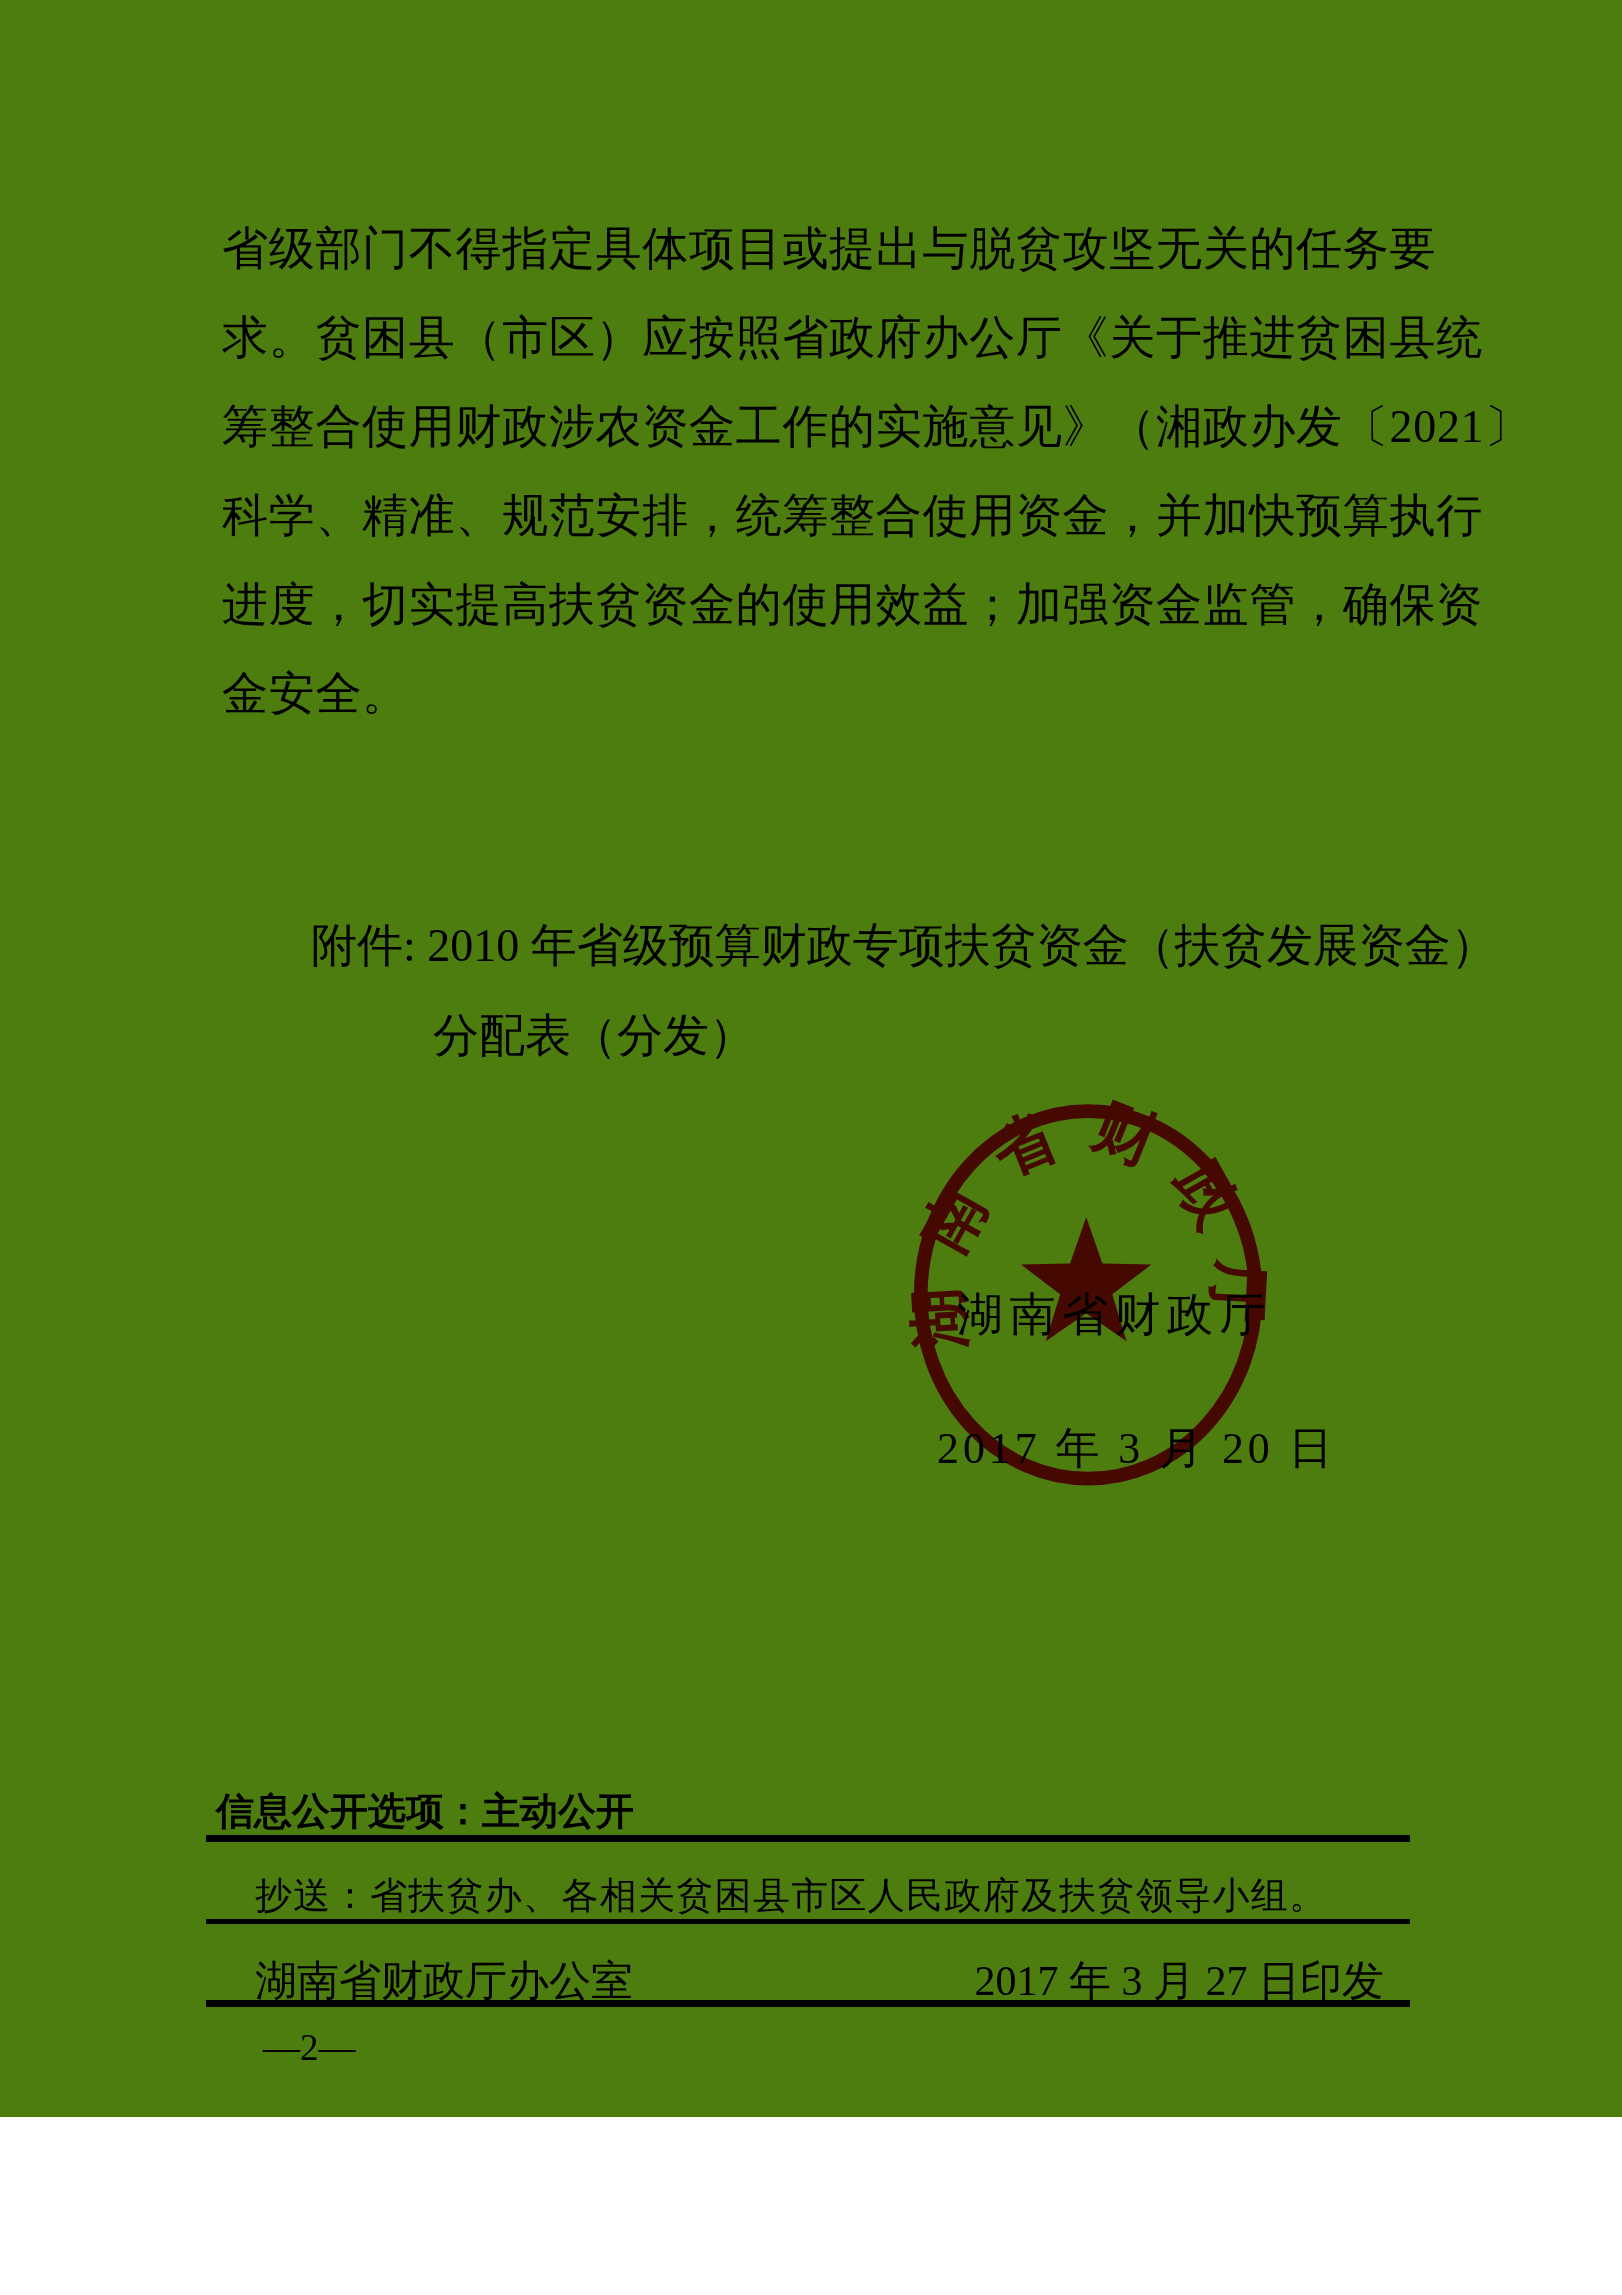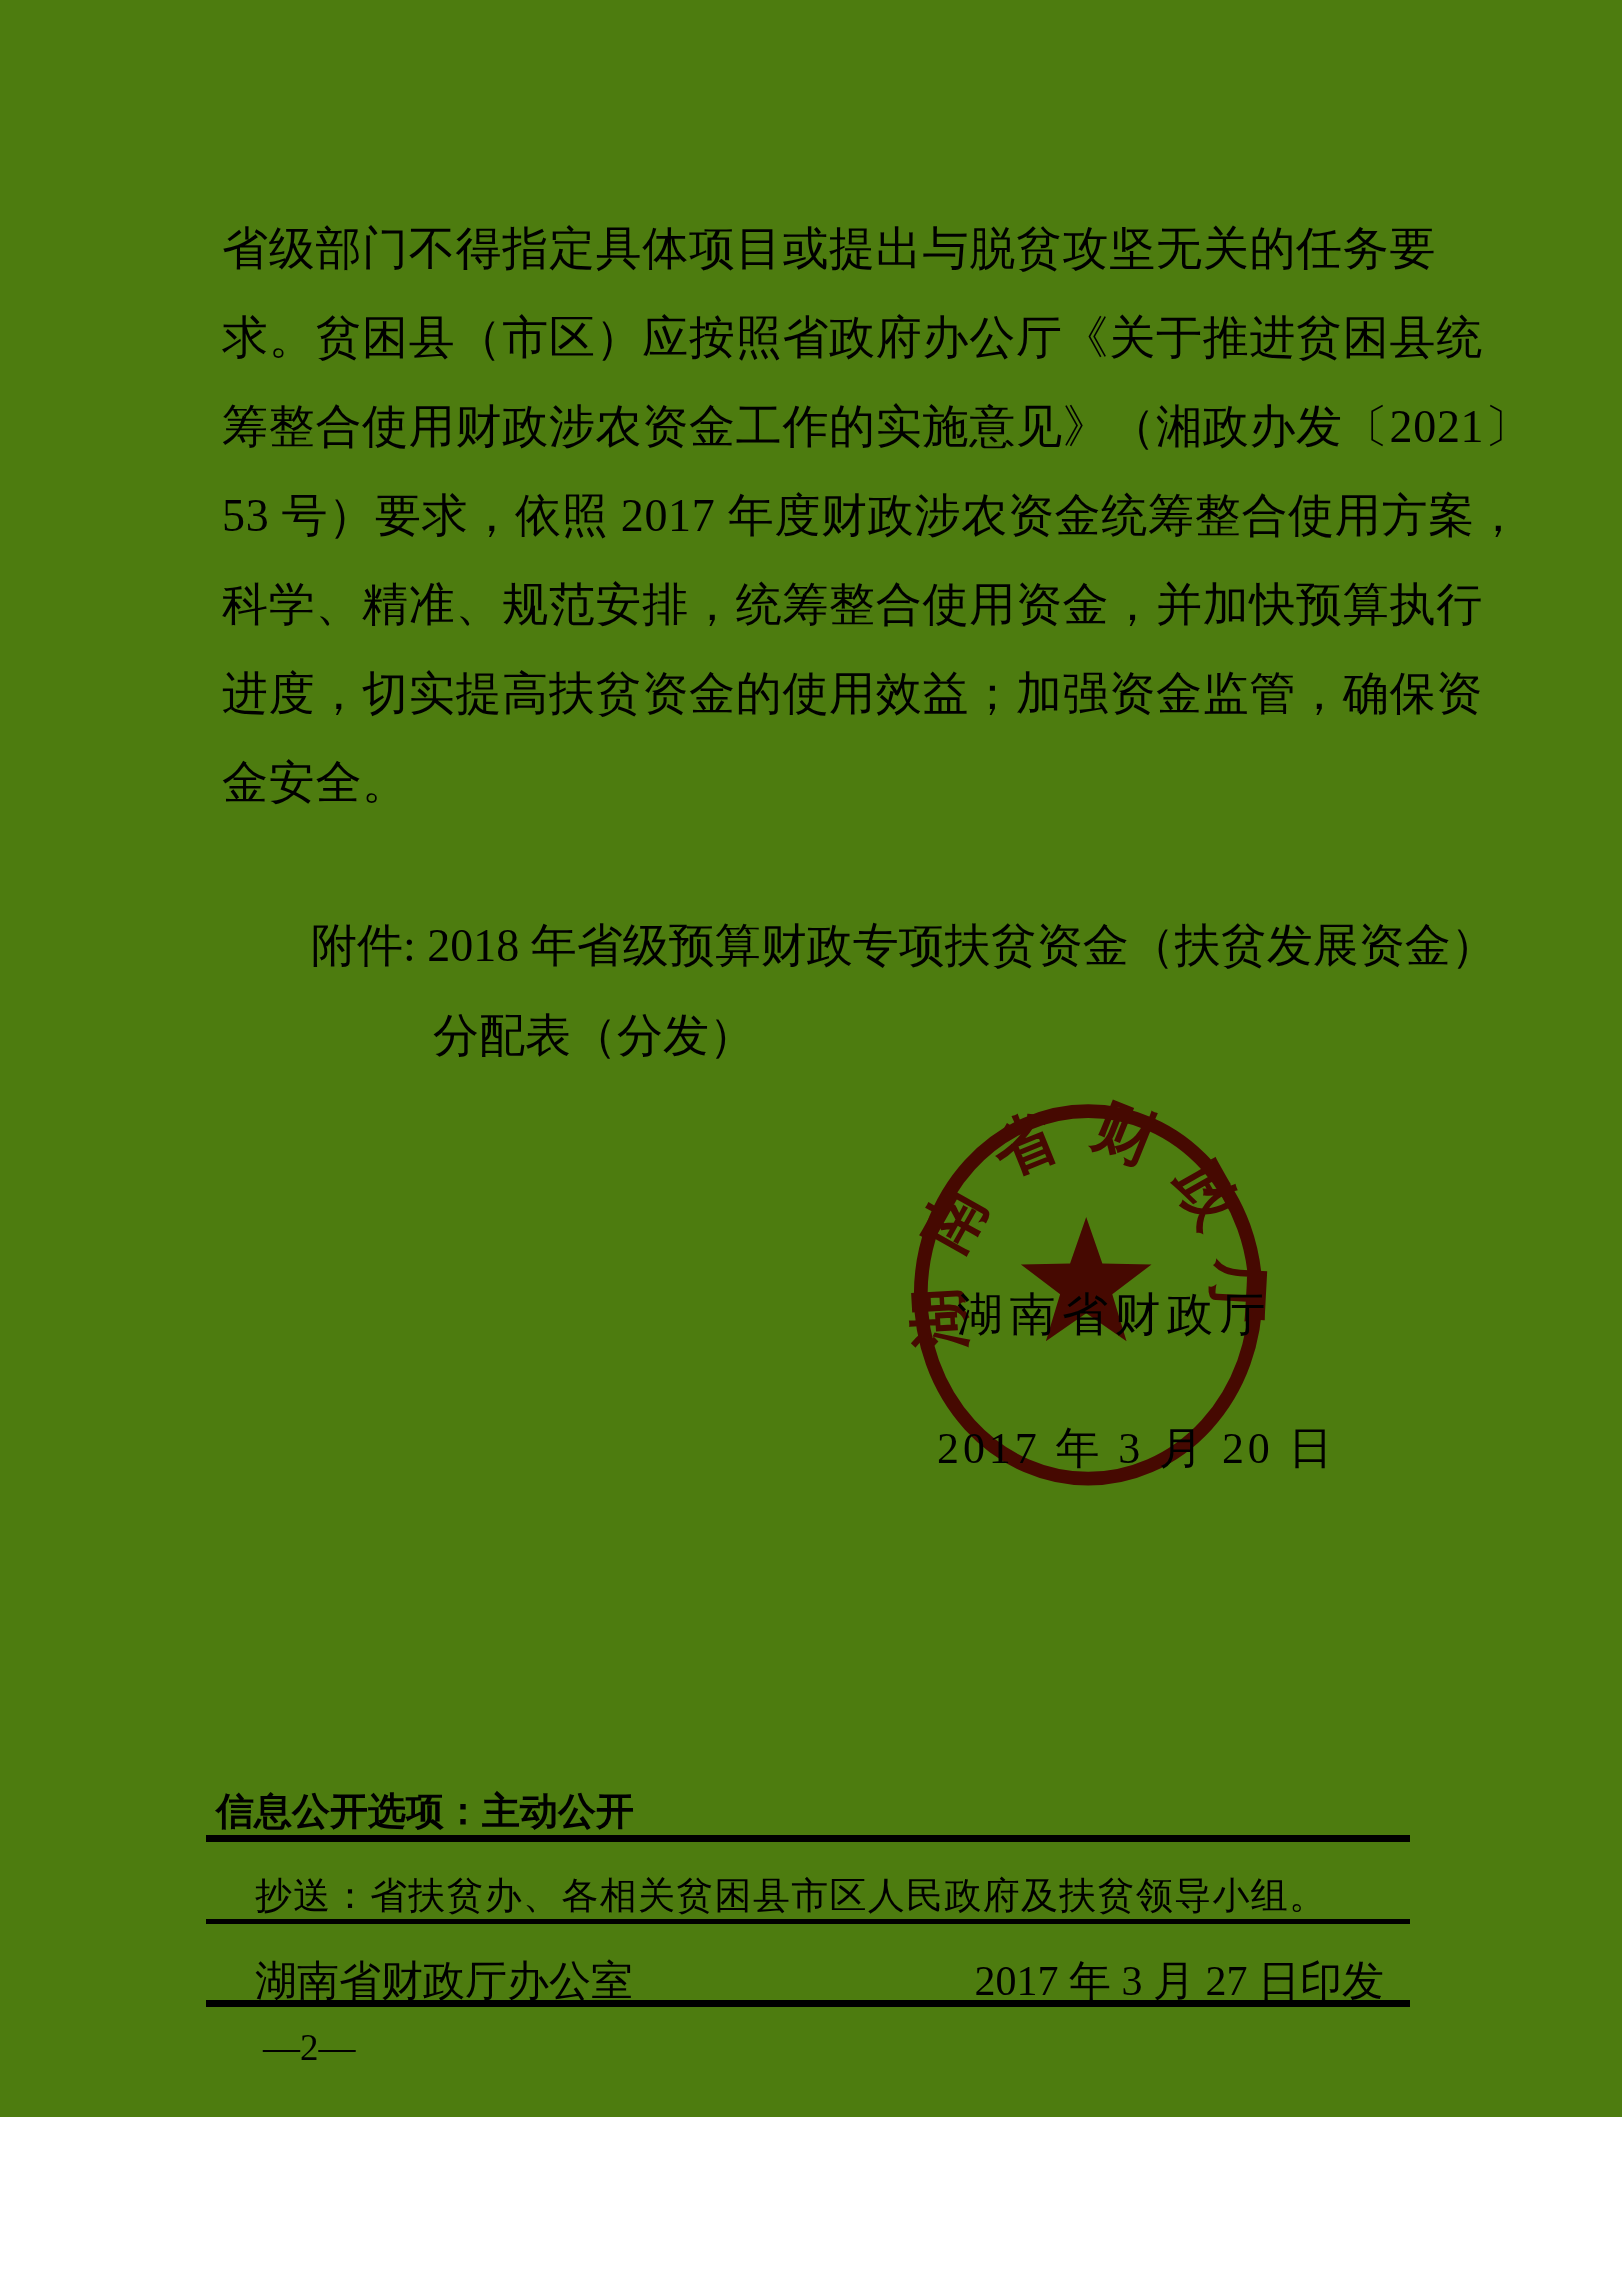--- a/index.html
+++ b/index.html
@@ -113,28 +113,27 @@
 </style>
 </head>
 <body>
 
 <div class="page">
 
   <div class="body-text">
     <div>省级部门不得指定具体项目或提出与脱贫攻坚无关的任务要</div>
     <div>求。贫困县（市区）应按照省政府办公厅《关于推进贫困县统</div>
     <div>筹整合使用财政涉农资金工作的实施意见》（湘政办发〔2021〕</div>
-    <div>53 号）要求，依照 2017 年度财政涉农资金统筹整合使用方案，</div>
     <div>科学、精准、规范安排，统筹整合使用资金，并加快预算执行</div>
     <div>进度，切实提高扶贫资金的使用效益；加强资金监管，确保资</div>
     <div>金安全。</div>
   </div>
 
   <div class="attachment">
-    <div>附件: 2018 年省级预算财政专项扶贫资金（扶贫发展资金）</div>
+    <div>附件: 2010 年省级预算财政专项扶贫资金（扶贫发展资金）</div>
     <div class="cont">分配表（分发）</div>
   </div>
 
   <div class="sig-agency">湖南省财政厅</div>
   <div class="sig-date">2017 年 3 月 20 日</div>
 
   <svg class="seal" viewBox="0 0 555 606" xmlns="http://www.w3.org/2000/svg">
     <ellipse cx="277" cy="302" rx="256" ry="281" fill="none" stroke-width="21" stroke="#e8120e"></ellipse>
     <polygon points="274,183 298.7,254 373.9,255.6 313.9,301 335.7,372.9 274,330 212.3,372.9 234.1,301 174.1,255.6 249.3,254" fill="#e8120e"></polygon>
     <defs>

